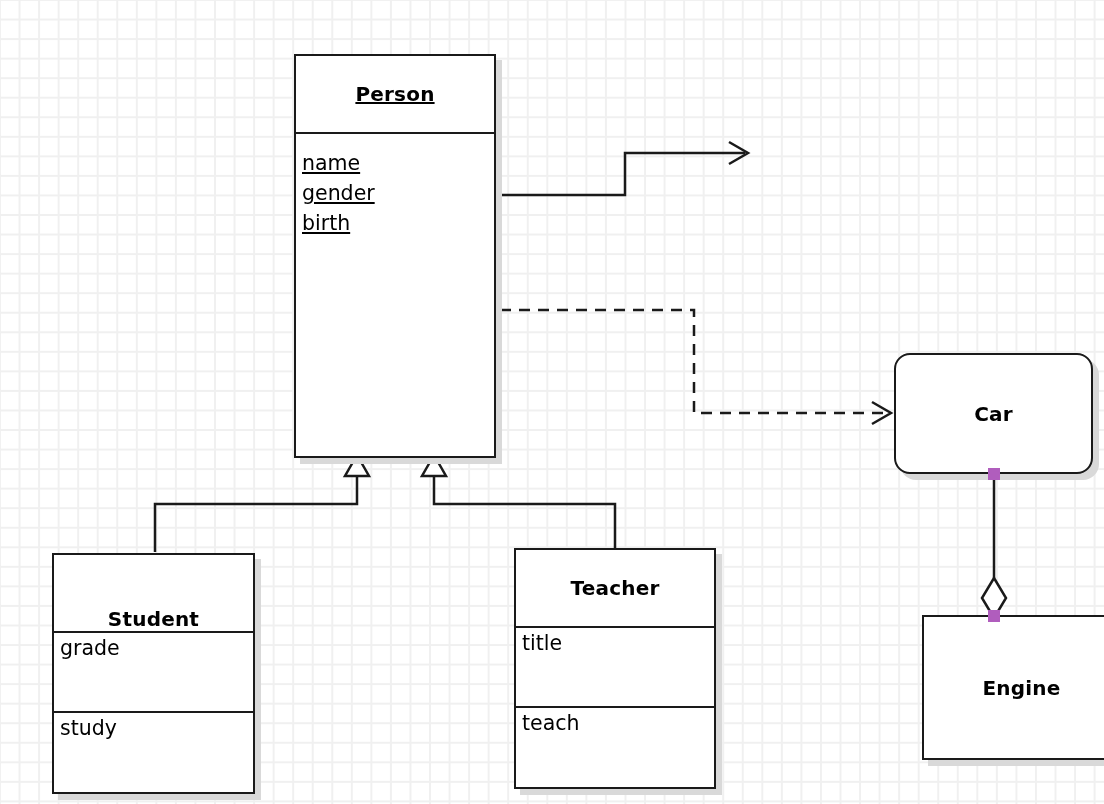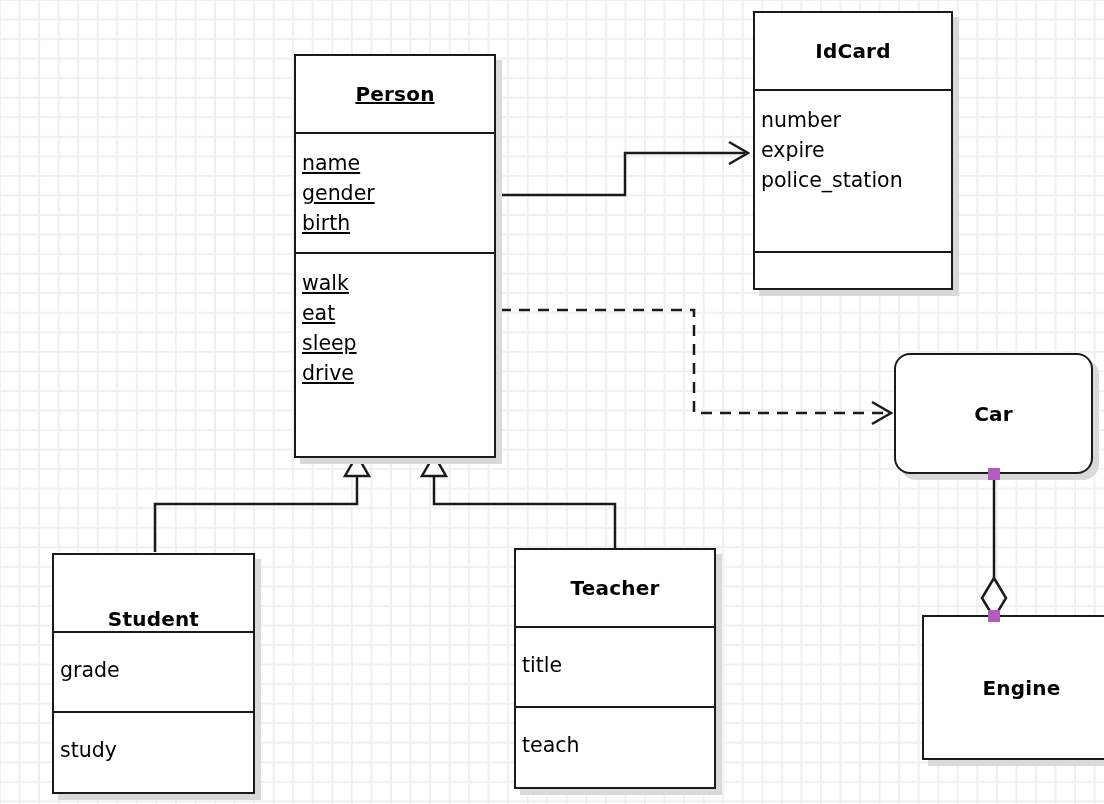--- a/index.html
+++ b/index.html
@@ -51,21 +51,21 @@
   }
   .compartment.title {
     display: flex;
     align-items: center;
     justify-content: center;
   }
   .compartment.body {
     padding: 14px 0 0 6px;
   }
   .compartment.body.pad-sm {
-    padding-top: 22px;
+    padding-top: 0;
   }
   .class-name {
     font-weight: bold;
     font-size: 20px;
     color: #000000;
     letter-spacing: 0.2px;
   }
   .member {
     font-size: 20.5px;
     line-height: 30px;
@@ -126,39 +126,22 @@
 
   <div class="uml-class" style="left:294px; top:54px; width:202px; height:404px;text-decoration:underline;">
     <div class="compartment title" style="height:76px;">
       <span class="class-name">Person</span>
     </div>
     <div class="compartment body" style="height:120px;">
       <div class="member">name</div>
       <div class="member">gender</div>
       <div class="member">birth</div>
     </div>
-    <div class="compartment body" style="flex:1;">
-      <div class="member">walk</div>
-      <div class="member">eat</div>
-      <div class="member">sleep</div>
-      <div class="member">drive</div>
-    </div>
   </div>
 
-  <div class="uml-class" style="left:753px; top:11px; width:200px; height:279px;">
-    <div class="compartment title" style="height:76px;">
-      <span class="class-name">IdCard</span>
-    </div>
-    <div class="compartment body" style="height:162px;">
-      <div class="member">number</div>
-      <div class="member">expire</div>
-      <div class="member">police_station</div>
-    </div>
-    <div class="compartment empty" style="flex:1;"></div>
-  </div>
 
   <div class="uml-class" style="left:52px; top:553px; width:203px; height:241px;">
     <div class="compartment title" style="height:76px;align-items:flex-end;">
       <span class="class-name">Student</span>
     </div>
     <div class="compartment body pad-sm" style="height:80px;">
       <div class="member">grade</div>
     </div>
     <div class="compartment body pad-sm" style="flex:1;">
       <div class="member">study</div>

